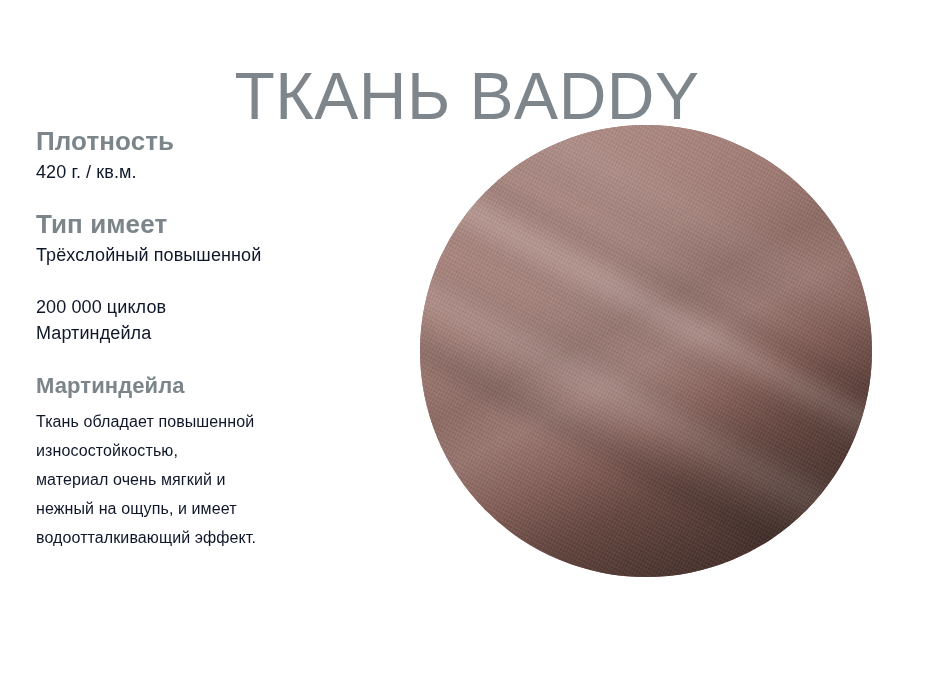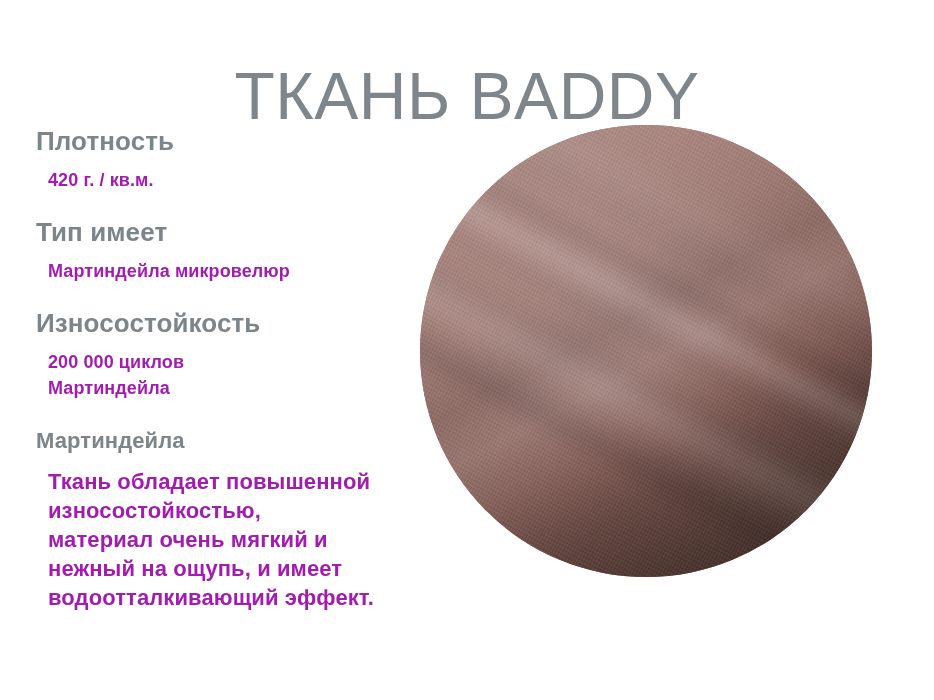--- a/index.html
+++ b/index.html
@@ -58,34 +58,34 @@
     line-height: 27px;
     font-weight: 700;
     color: #7c858a;
     letter-spacing: 0.1px;
     margin: 0 0 4px 0;
   }
 
   .spec-value {
     font-size: 18px;
     line-height: 26px;
-    font-weight: 700;
-    color: #a21caf;
+    font-weight: 400;
+    color: #0f172a;
     letter-spacing: 0.1px;
-    margin: 12px;
+    margin: 0;
     white-space: pre-line;
   }
 
   .spec-block.features .spec-term {
     font-size: 22px;
     line-height: 28px;
     margin-bottom: 7px;
   }
   .spec-block.features .spec-value {
-    font-size: 22px;
+    font-size: 16px;
     line-height: 29px;
   }
 
   
   .swatch {
     position: absolute;
     left: 420px;
     top: 125px;
     width: 452px;
     height: 452px;
@@ -191,25 +191,24 @@
 
   <div class="specs">
 
     <div class="spec-block">
       <p class="spec-term">Плотность</p>
       <p class="spec-value">420 г. / кв.м.</p>
     </div>
 
     <div class="spec-block">
       <p class="spec-term">Тип имеет</p>
-      <p class="spec-value">Мартиндейла микровелюр</p>
+      <p class="spec-value">Трёхслойный повышенной</p>
     </div>
 
     <div class="spec-block">
-      <p class="spec-term">Износостойкость</p>
       <p class="spec-value">200 000 циклов
 Мартиндейла</p>
     </div>
 
     <div class="spec-block features">
       <p class="spec-term">Мартиндейла</p>
       <p class="spec-value">Ткань обладает повышенной
 износостойкостью,
 материал очень мягкий и
 нежный на ощупь, и имеет

